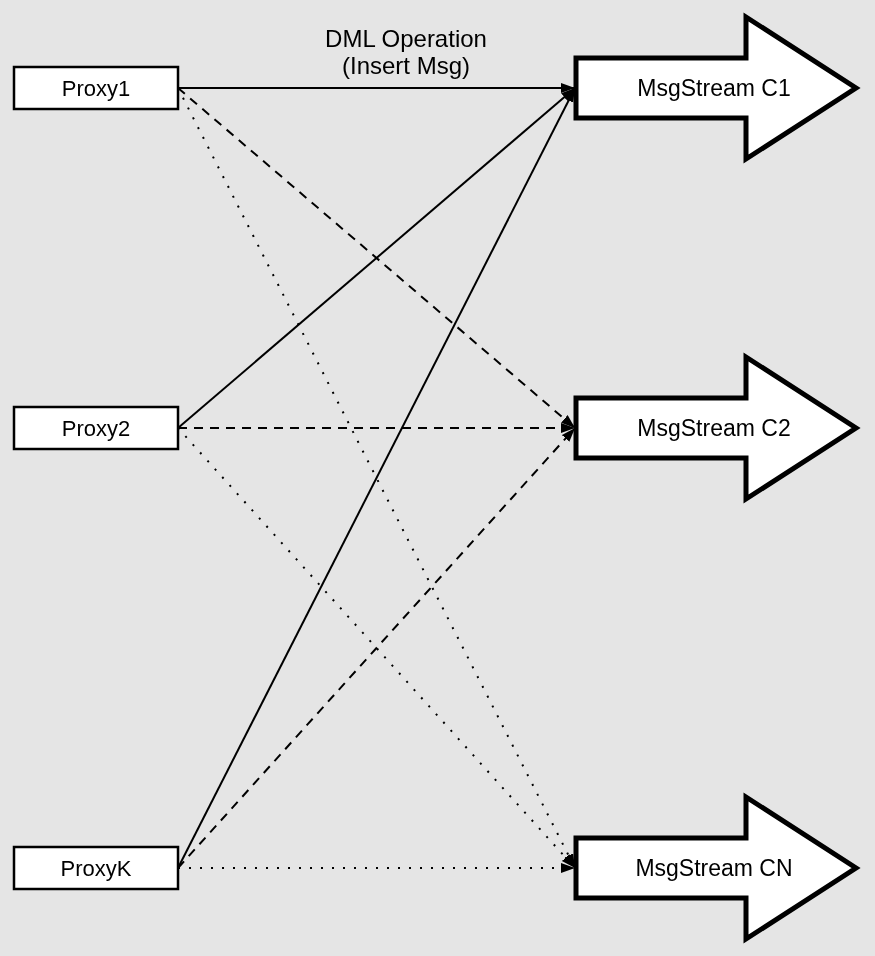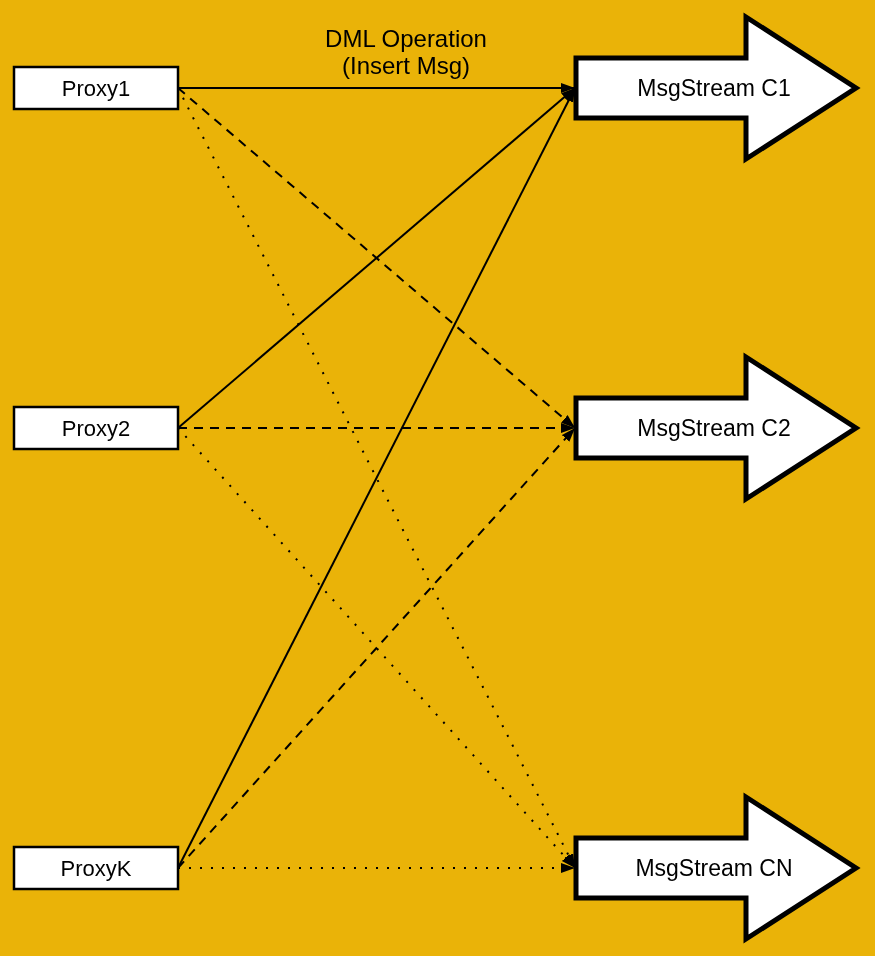--- a/index.html
+++ b/index.html
@@ -4,21 +4,21 @@
 <style>
   html, body {
     margin: 0;
     padding: 0;
     background: #ffffff;
   }
   .stage {
     position: relative;
     width: 875px;
     height: 956px;
-    background: #eab308;
+    background: #e5e5e5;
     font-family: "Liberation Sans", sans-serif;
     overflow: hidden;
   }
   svg { display: block; }
   .edge {
     stroke: #000000;
     stroke-width: 2;
     fill: none;
   }
   .edge.dashed { stroke-dasharray: 9 7; }

